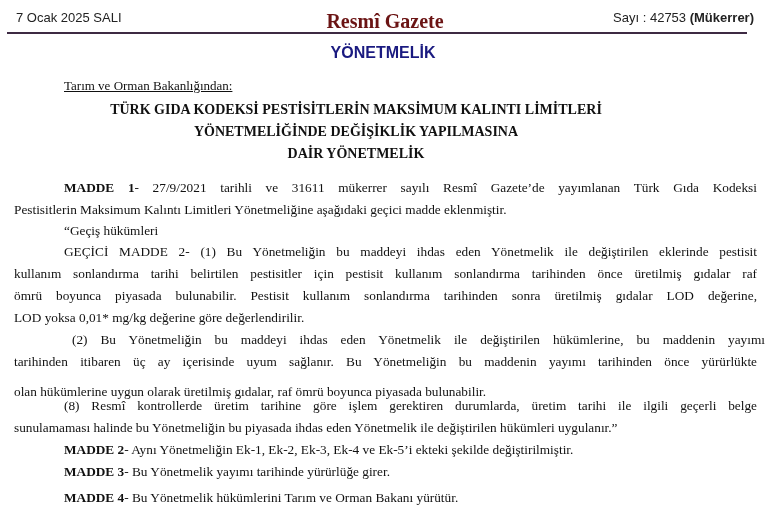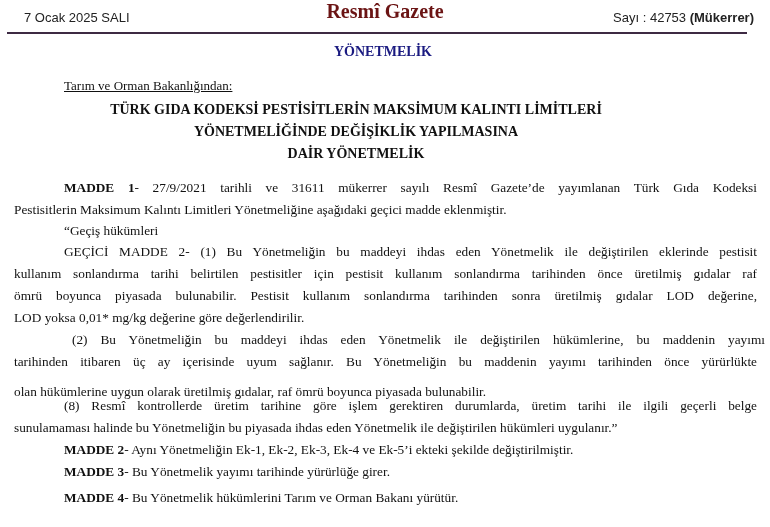--- a/index.html
+++ b/index.html
@@ -1,23 +1,23 @@
 <!DOCTYPE html>
 <html><head>
 <meta charset="utf-8">
 <style>
   html, body { margin: 0; padding: 0; background: #ffffff; }
   body { width: 770px; height: 527px; overflow: hidden; position: relative; font-family: "Liberation Serif", serif; color: #111; }
   .header { position: absolute; left: 0; top: 0; width: 770px; height: 34px; }
-  .hdr-date { position: absolute; left: 24px; top: 10px; font-family: "Liberation Sans", sans-serif; font-size: 13px; color: #222; }
-  .hdr-title { position: absolute; left: 0; width: 770px; top: 0; text-align: center; font-family: "Liberation Serif", serif; font-weight: bold; font-size: 20px; color: #6b1414; }
+  .hdr-date { position: absolute; left: 16px; top: 10px; font-family: "Liberation Sans", sans-serif; font-size: 13px; color: #222; }
+  .hdr-title { position: absolute; left: 0; width: 770px; top: 10px; text-align: center; font-family: "Liberation Serif", serif; font-weight: bold; font-size: 20px; color: #6b1414; }
   .hdr-issue { position: absolute; right: 16px; top: 10px; font-family: "Liberation Sans", sans-serif; font-size: 13px; color: #222; }
   .hdr-issue b { font-weight: bold; }
   .rule { position: absolute; left: 7px; top: 32px; width: 365px; height: 1.5px; background: #3d2a43; }
-  .section { position: absolute; left: 0; top: 44px; width: 766px; text-align: center; font-family: Liberation Serif, serif; font-weight: bold; font-size: 14px; color: #1a1a80; }
+  .section { position: absolute; left: 0; top: 44px; width: 766px; text-align: center; font-family: Liberation Sans, sans-serif; font-weight: bold; font-size: 16px; color: #1a1a80; }
   .ministry { position: absolute; left: 64px; top: 78px; font-size: 13px; text-decoration: underline; color: #111; }
   .title { position: absolute; left: 0; width: 712px; text-align: center; font-weight: bold; font-size: 14px; color: #111; }
   .line { position: absolute; left: 14px; width: 743px; font-size: 13.3px; white-space: nowrap; color: #111; }
   .just { text-align: justify; text-align-last: justify; }
   .ind { left: 64px; width: 693px; }
   .line b { font-weight: bold; }
 </style>
 </head>
 <body>
 

